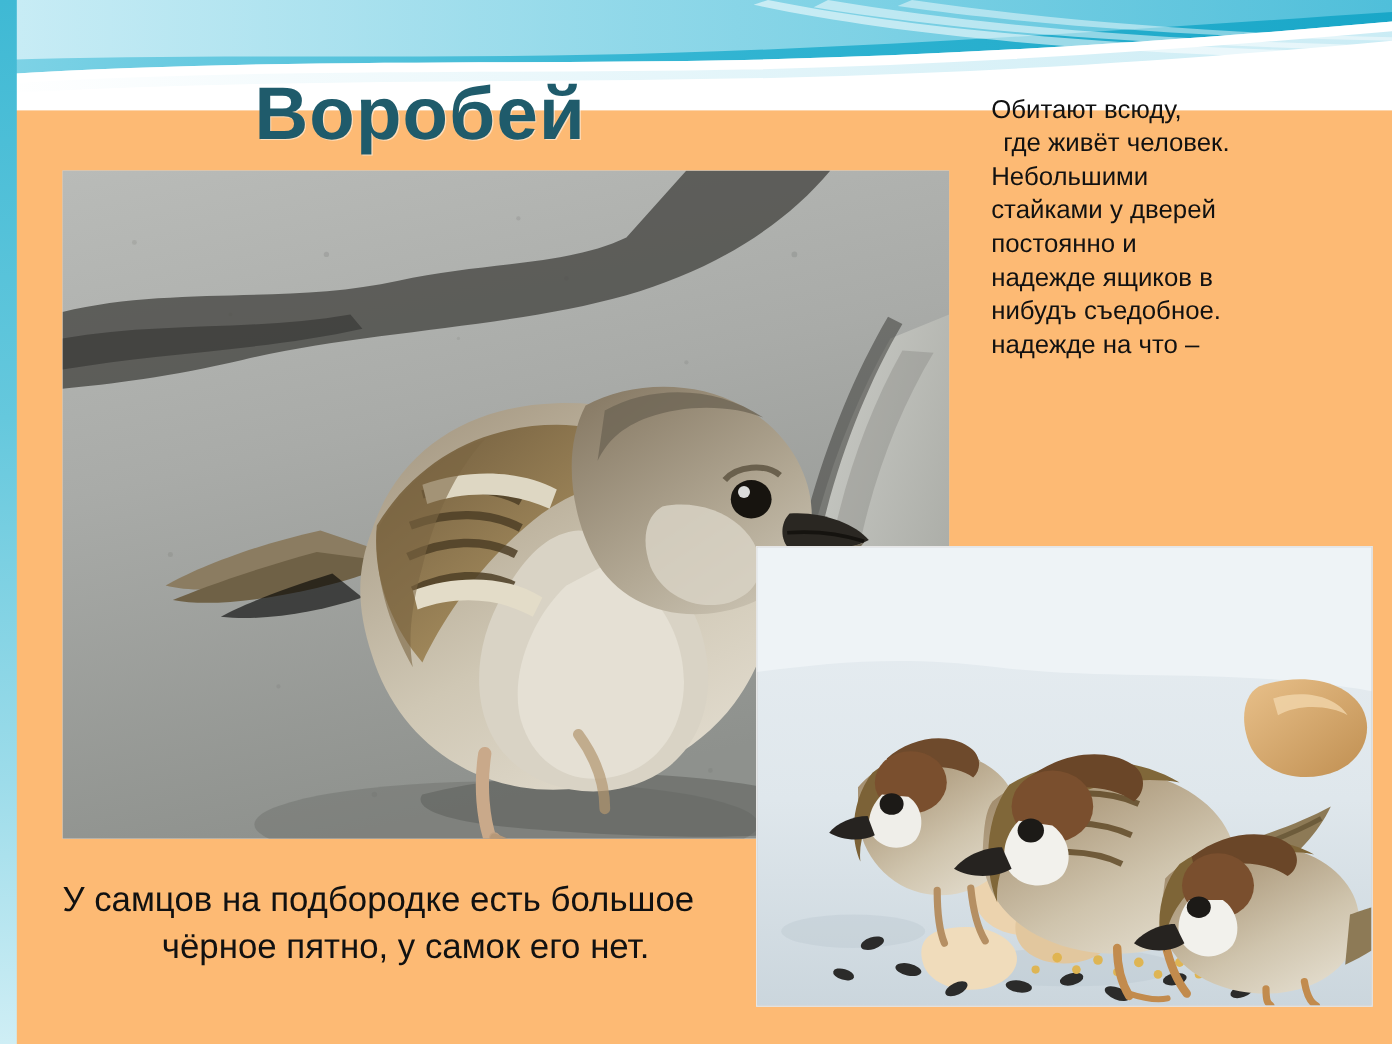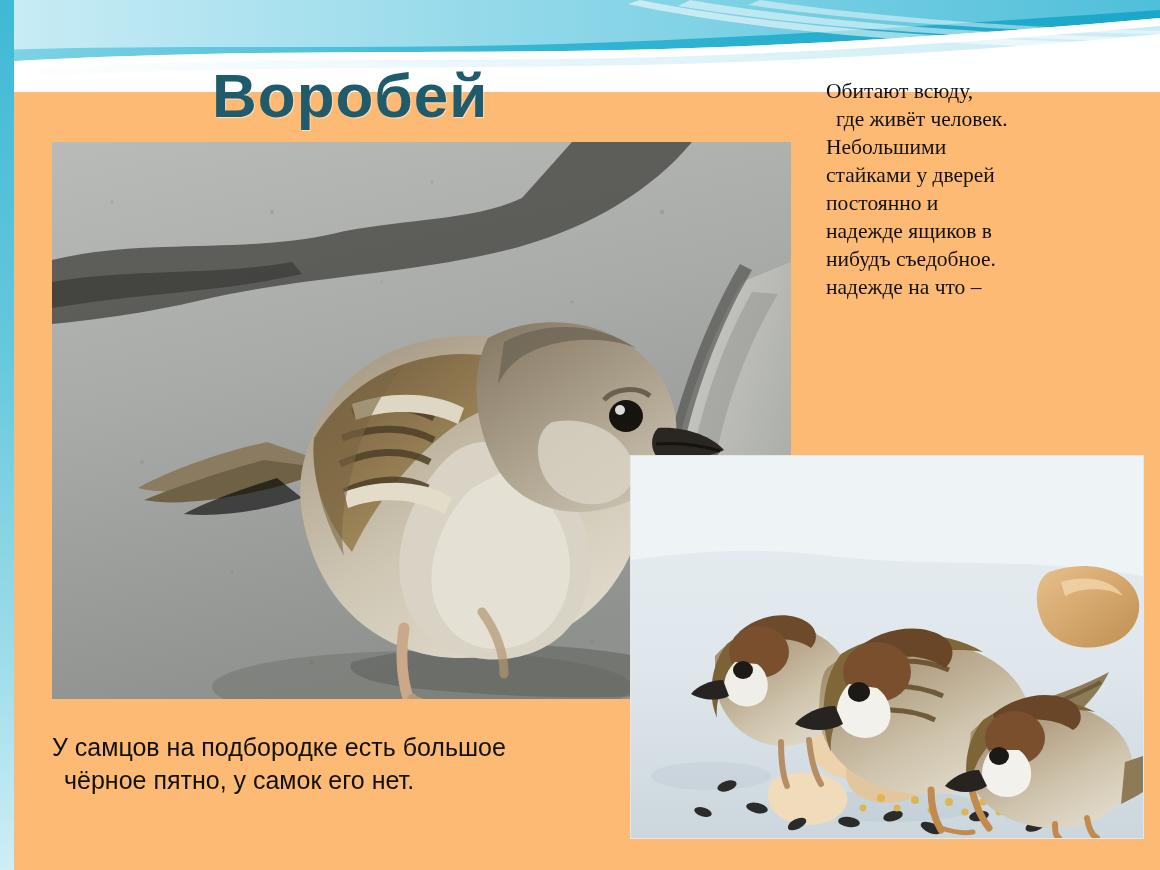--- a/index.html
+++ b/index.html
@@ -61,41 +61,41 @@
 
   
   .side-text {
     position: absolute;
     left: 826px;
     top: 78px;
     width: 318px;
     font-size: 21.5px;
     line-height: 1.30;
     color: #111111;
-    font-family: Liberation Serif, serif;
+    font-family: Liberation Sans, sans-serif;
   }
   .side-text p {
     margin: 0;
   }
   .side-text .indent {
     padding-left: 10px;
   }
 
   
   .caption {
     position: absolute;
     left: 52px;
     top: 731px;
     width: 560px;
-    font-size: 25px;
+    font-size: 29px;
     line-height: 1.33;
     color: #111111;
   }
   .caption p { margin: 0; }
-  .caption .indent { padding-left: 12px; }
+  .caption .indent { padding-left: 12px; text-align: center; }
 
   
   .photo {
     position: absolute;
     overflow: hidden;
     background: #cfcfcf;
   }
   .photo-main {
     left: 52px;
     top: 142px;

